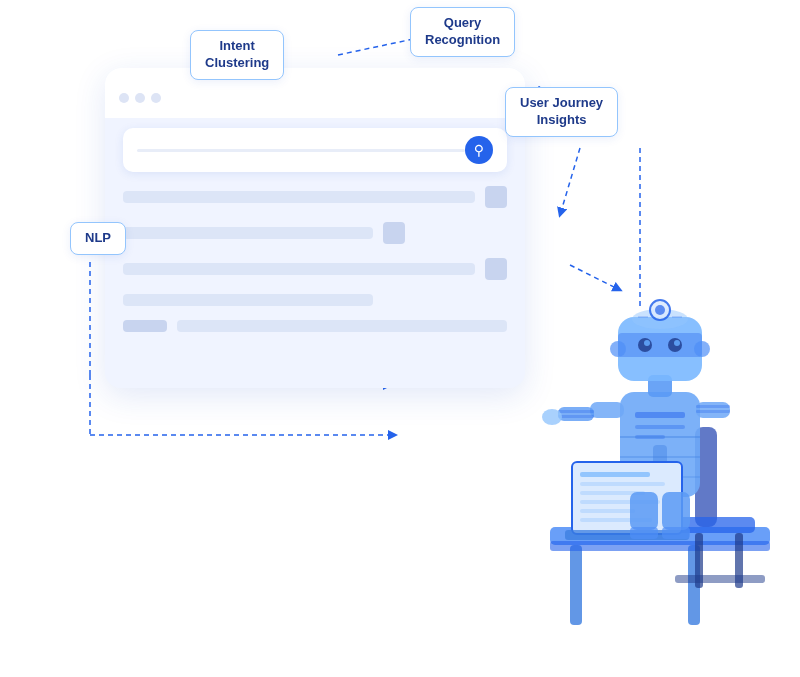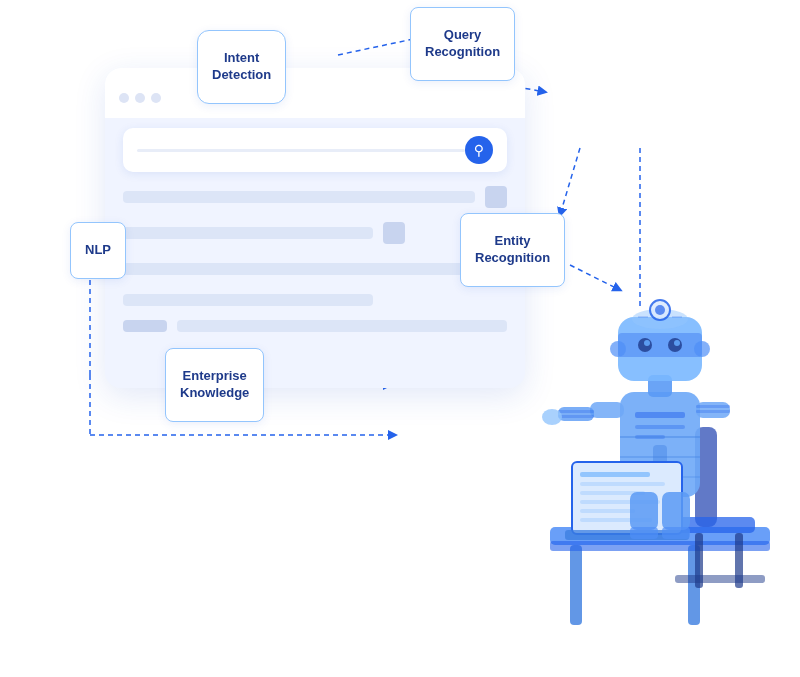--- a/index.html
+++ b/index.html
@@ -110,35 +110,34 @@
       border-radius: 4px;
       flex-shrink: 0;
     }
 
     
     .label-box {
       position: absolute;
       background: #ffffff;
       border: 1.5px solid #93c5fd;
       border-radius: 8px;
-      padding: 19px 14px;
+      padding: 7px 14px;
       font-size: 13px;
       font-weight: 600;
       color: #1e3a8a;
       text-align: center;
       line-height: 1.3;
       box-shadow: 0 2px 10px rgba(30,80,200,0.09);
       white-space: nowrap;
     }
 
     
     .label-intent {
       top: 30px;
-      left: 197px;
-      border-radius: 12px;
+      left: 190px;
     }
     
     .label-query {
       top: 7px;
       left: 410px;
     }
     
     .label-journey {
       top: 87px;
       left: 505px;
@@ -231,42 +230,38 @@
       </div>
       <div class="content-row">
         <div class="content-block-short"></div>
         <div class="content-block-wide"></div>
       </div>
     </div>
   </div>
 
   <div class="label-box label-intent">
     <span>Intent</span><br>
-    <span>Detection</span>
+    <span>Clustering</span>
   </div>
 
   <div class="label-box label-query">
     <span>Query</span><br>
     <span>Recognition</span>
   </div>
 
-
-  <div class="label-box label-entity">
-    <span>Entity</span><br>
-    <span>Recognition</span>
-  </div>
+  <div class="label-box label-journey">
+    <span>User Journey</span><br>
+    <span>Insights</span>
+  </div>
+
 
   <div class="label-box label-nlp">
     <span>NLP</span>
   </div>
 
-  <div class="label-box label-enterprise">
-    <span>Enterprise</span><br>
-    <span>Knowledge</span>
-  </div>
 
   <svg style="position:absolute;bottom:0;right:0;width:310px;height:480px;" viewBox="0 0 310 480">
 
     <rect x="60" y="330" width="220" height="18" rx="5" fill="#4f8ef7" opacity="0.85"></rect>
     <rect x="80" y="348" width="12" height="80" rx="4" fill="#3b7de0" opacity="0.8"></rect>
     <rect x="198" y="348" width="12" height="80" rx="4" fill="#3b7de0" opacity="0.8"></rect>
 
     <rect x="60" y="344" width="220" height="10" rx="3" fill="#2563eb" opacity="0.6"></rect>
 
     <rect x="205" y="230" width="22" height="100" rx="8" fill="#1e40af" opacity="0.7"></rect>

